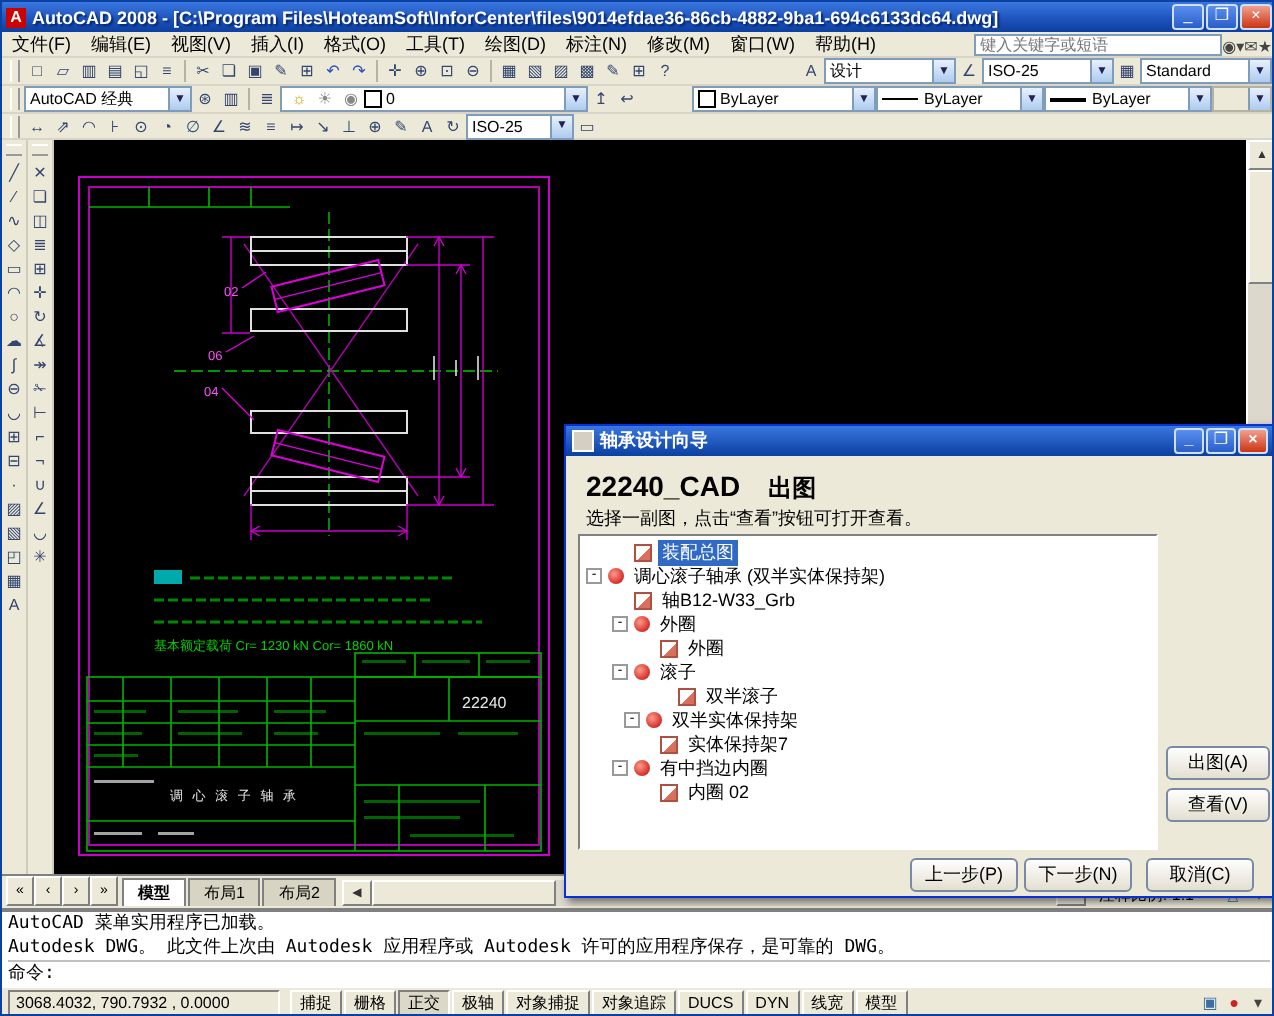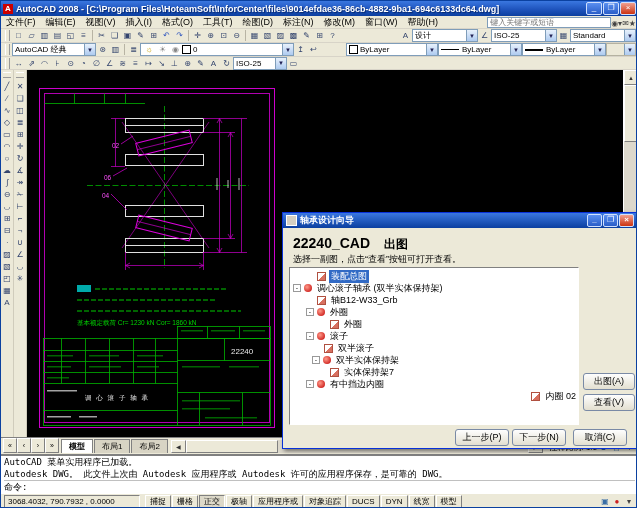--- a/index.html
+++ b/index.html
@@ -448,21 +448,21 @@
     <div class="prompt">命令:</div>
   </div>
 
   <div class="statusbar">
     <div class="coords">3068.4032, 790.7932 , 0.0000</div>
     <span id="toggles" style="display:flex;">
         <span class="toggle">捕捉</span>
         <span class="toggle">栅格</span>
         <span class="toggle active">正交</span>
         <span class="toggle">极轴</span>
-        <span class="toggle">应用程序或</span>
+        <span class="toggle">对象捕捉</span>
         <span class="toggle">对象追踪</span>
         <span class="toggle">DUCS</span>
         <span class="toggle">DYN</span>
         <span class="toggle">线宽</span>
         <span class="toggle">模型</span>
       </span>
     <span class="st-icons" id="st-icons">
         <span class="ic-ico" style="color: rgb(58, 110, 165);">▣</span>
         <span class="ic-ico" style="color: rgb(204, 34, 34);">●</span>
         <span class="ic-ico" style="color: rgb(68, 68, 68);">▾</span>
@@ -506,41 +506,41 @@
         <div class="tree-row" style="padding-left: 29px;">
           <span class="exp-spacer"></span>
           <span class="draw-ico"></span>
           <span class="tree-label">外圈</span>
         </div>
         <div class="tree-row" style="padding-left: 16px;">
           <span class="expander">-</span>
           <span class="part-ico"></span>
           <span class="tree-label">滚子</span>
         </div>
-        <div class="tree-row" style="padding-left: 23px;">
+        <div class="tree-row" style="padding-left: 38px;">
           <span class="exp-spacer"></span>
           <span class="draw-ico"></span>
           <span class="tree-label">双半滚子</span>
         </div>
         <div class="tree-row" style="padding-left: 22px;">
           <span class="expander">-</span>
           <span class="part-ico"></span>
           <span class="tree-label">双半实体保持架</span>
         </div>
         <div class="tree-row" style="padding-left: 29px;">
           <span class="exp-spacer"></span>
           <span class="draw-ico"></span>
           <span class="tree-label">实体保持架7</span>
         </div>
         <div class="tree-row" style="padding-left: 16px;">
           <span class="expander">-</span>
           <span class="part-ico"></span>
           <span class="tree-label">有中挡边内圈</span>
         </div>
-        <div class="tree-row" style="padding-left: 29px; justify-content: flex-end;">
+        <div class="tree-row" style="padding-left: 29px;">
           <span class="exp-spacer"></span>
           <span class="draw-ico"></span>
           <span class="tree-label">内圈 02</span>
         </div>
       </div>
     <div class="dlg-btn" id="btn-plot">出图(A)</div>
     <div class="dlg-btn" id="btn-view">查看(V)</div>
     <div class="dlg-btn" id="btn-prev">上一步(P)</div>
     <div class="dlg-btn" id="btn-next">下一步(N)</div>
     <div class="dlg-btn" id="btn-cancel">取消(C)</div>

